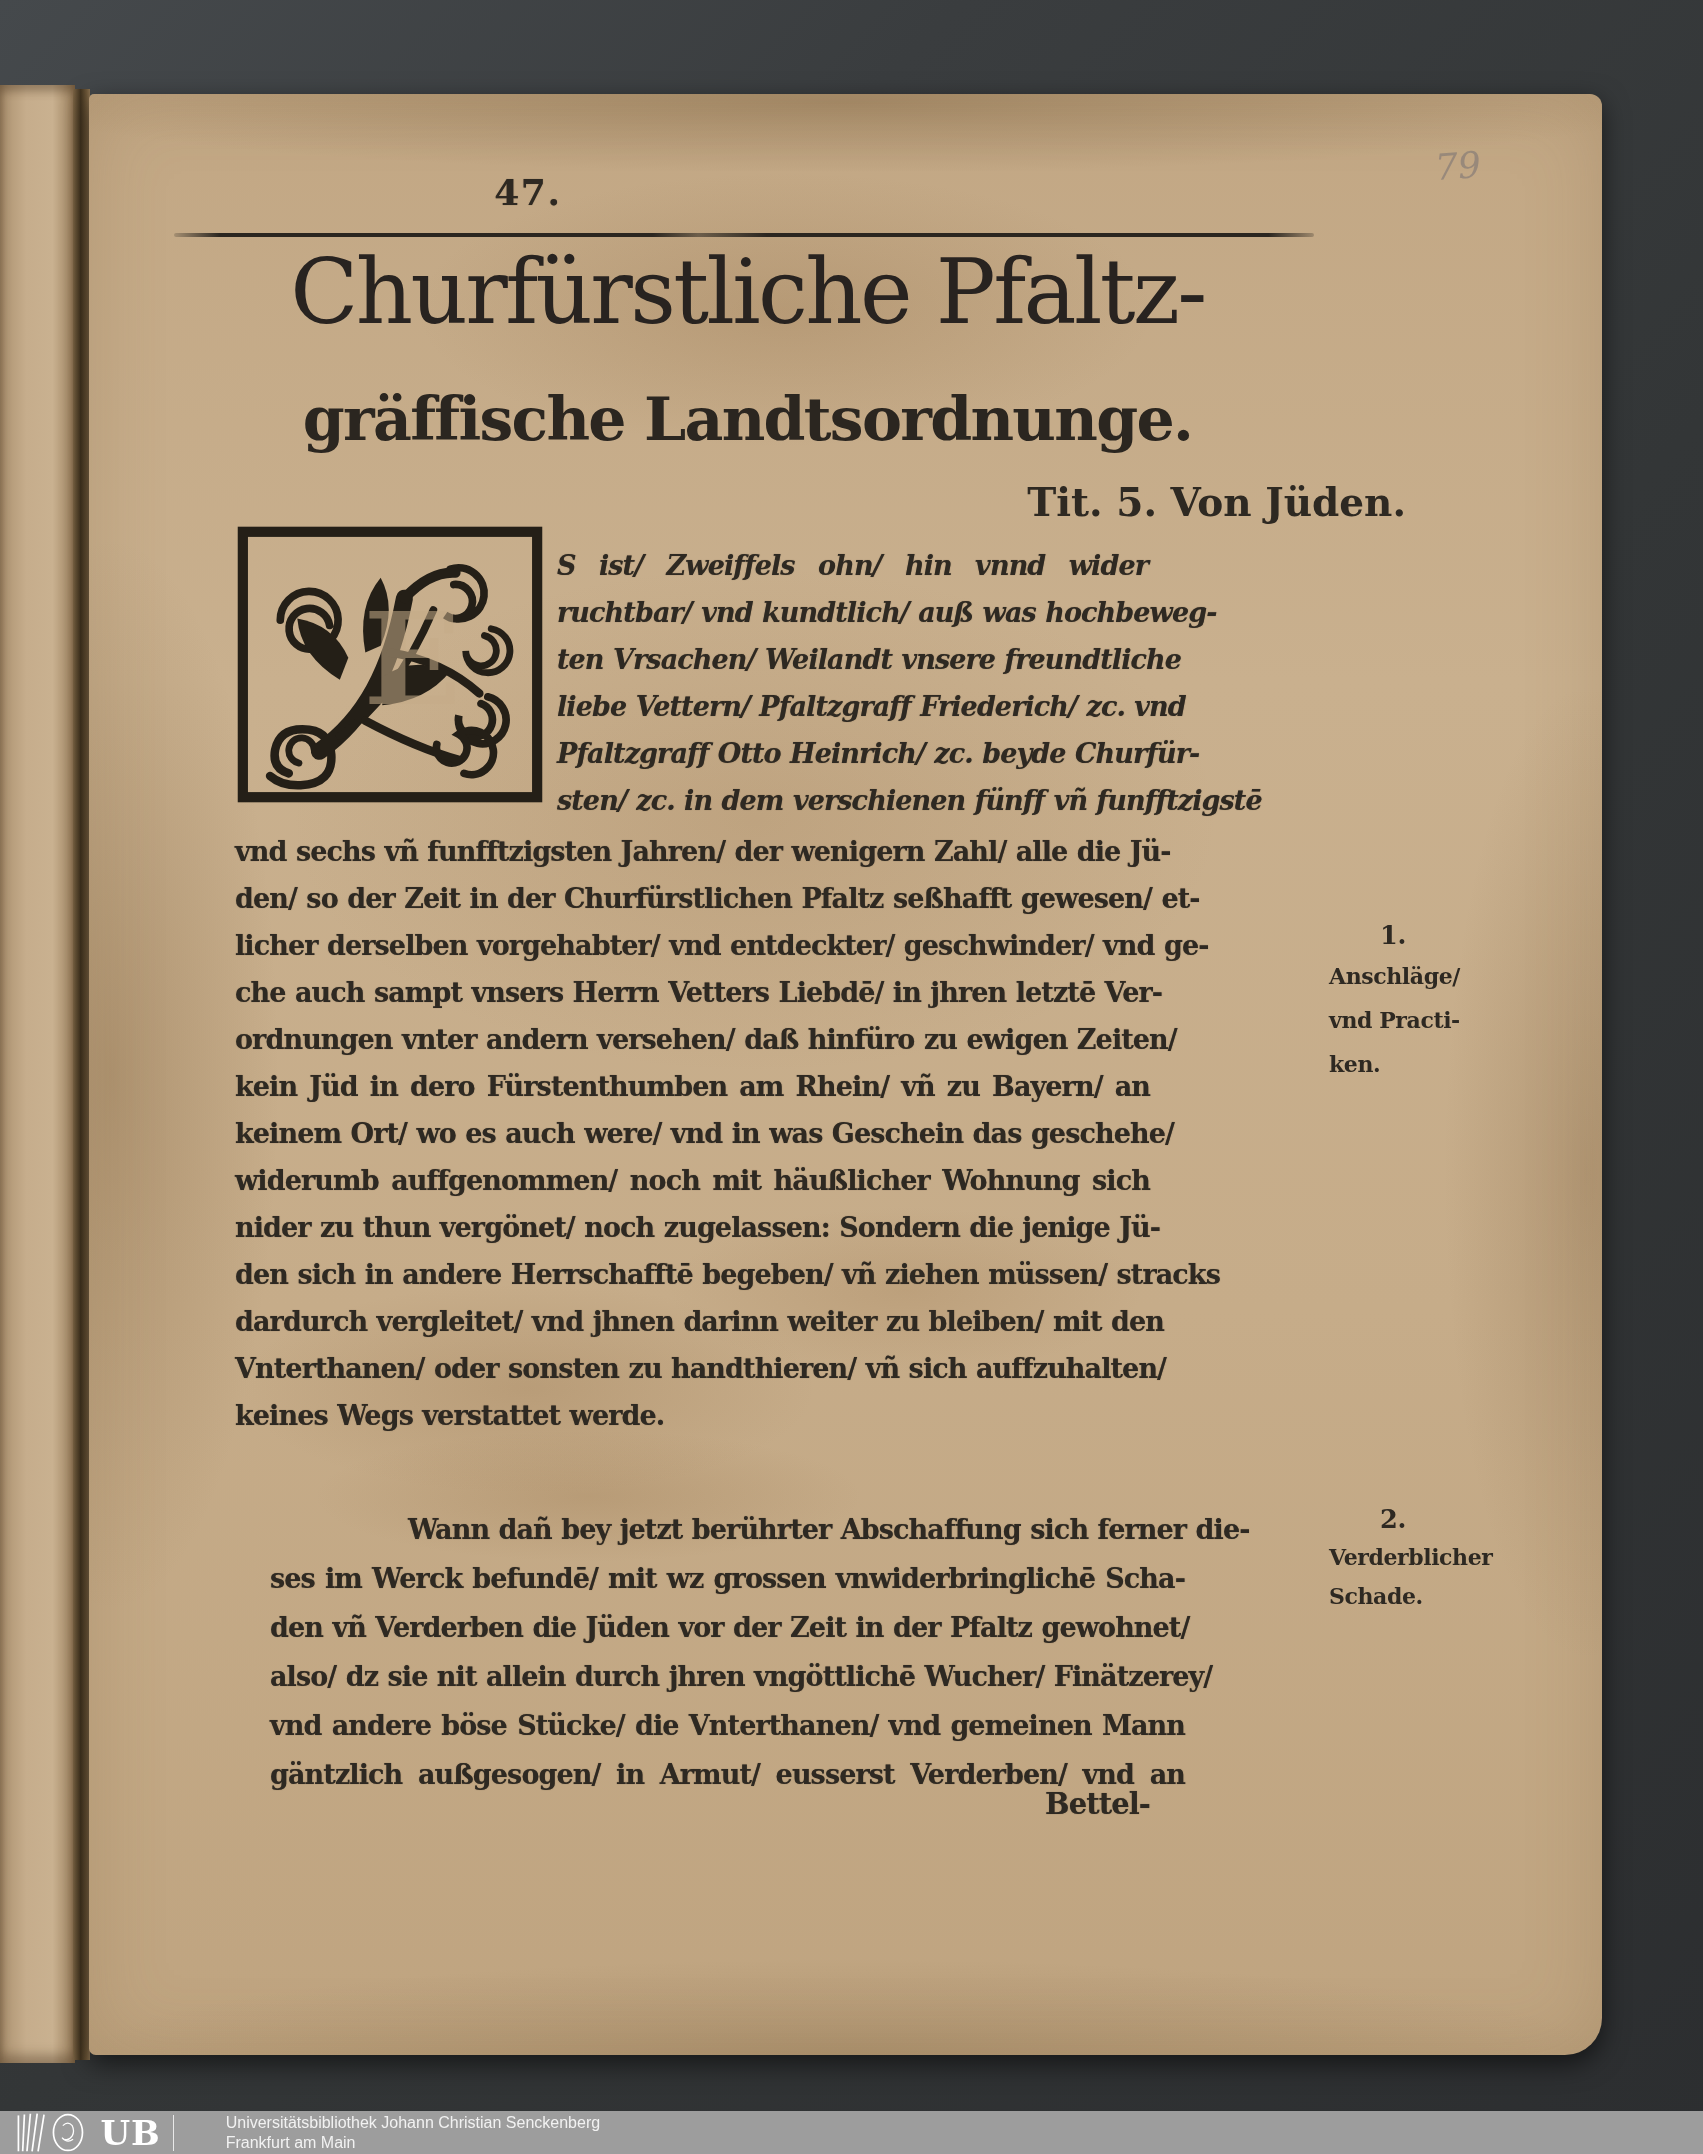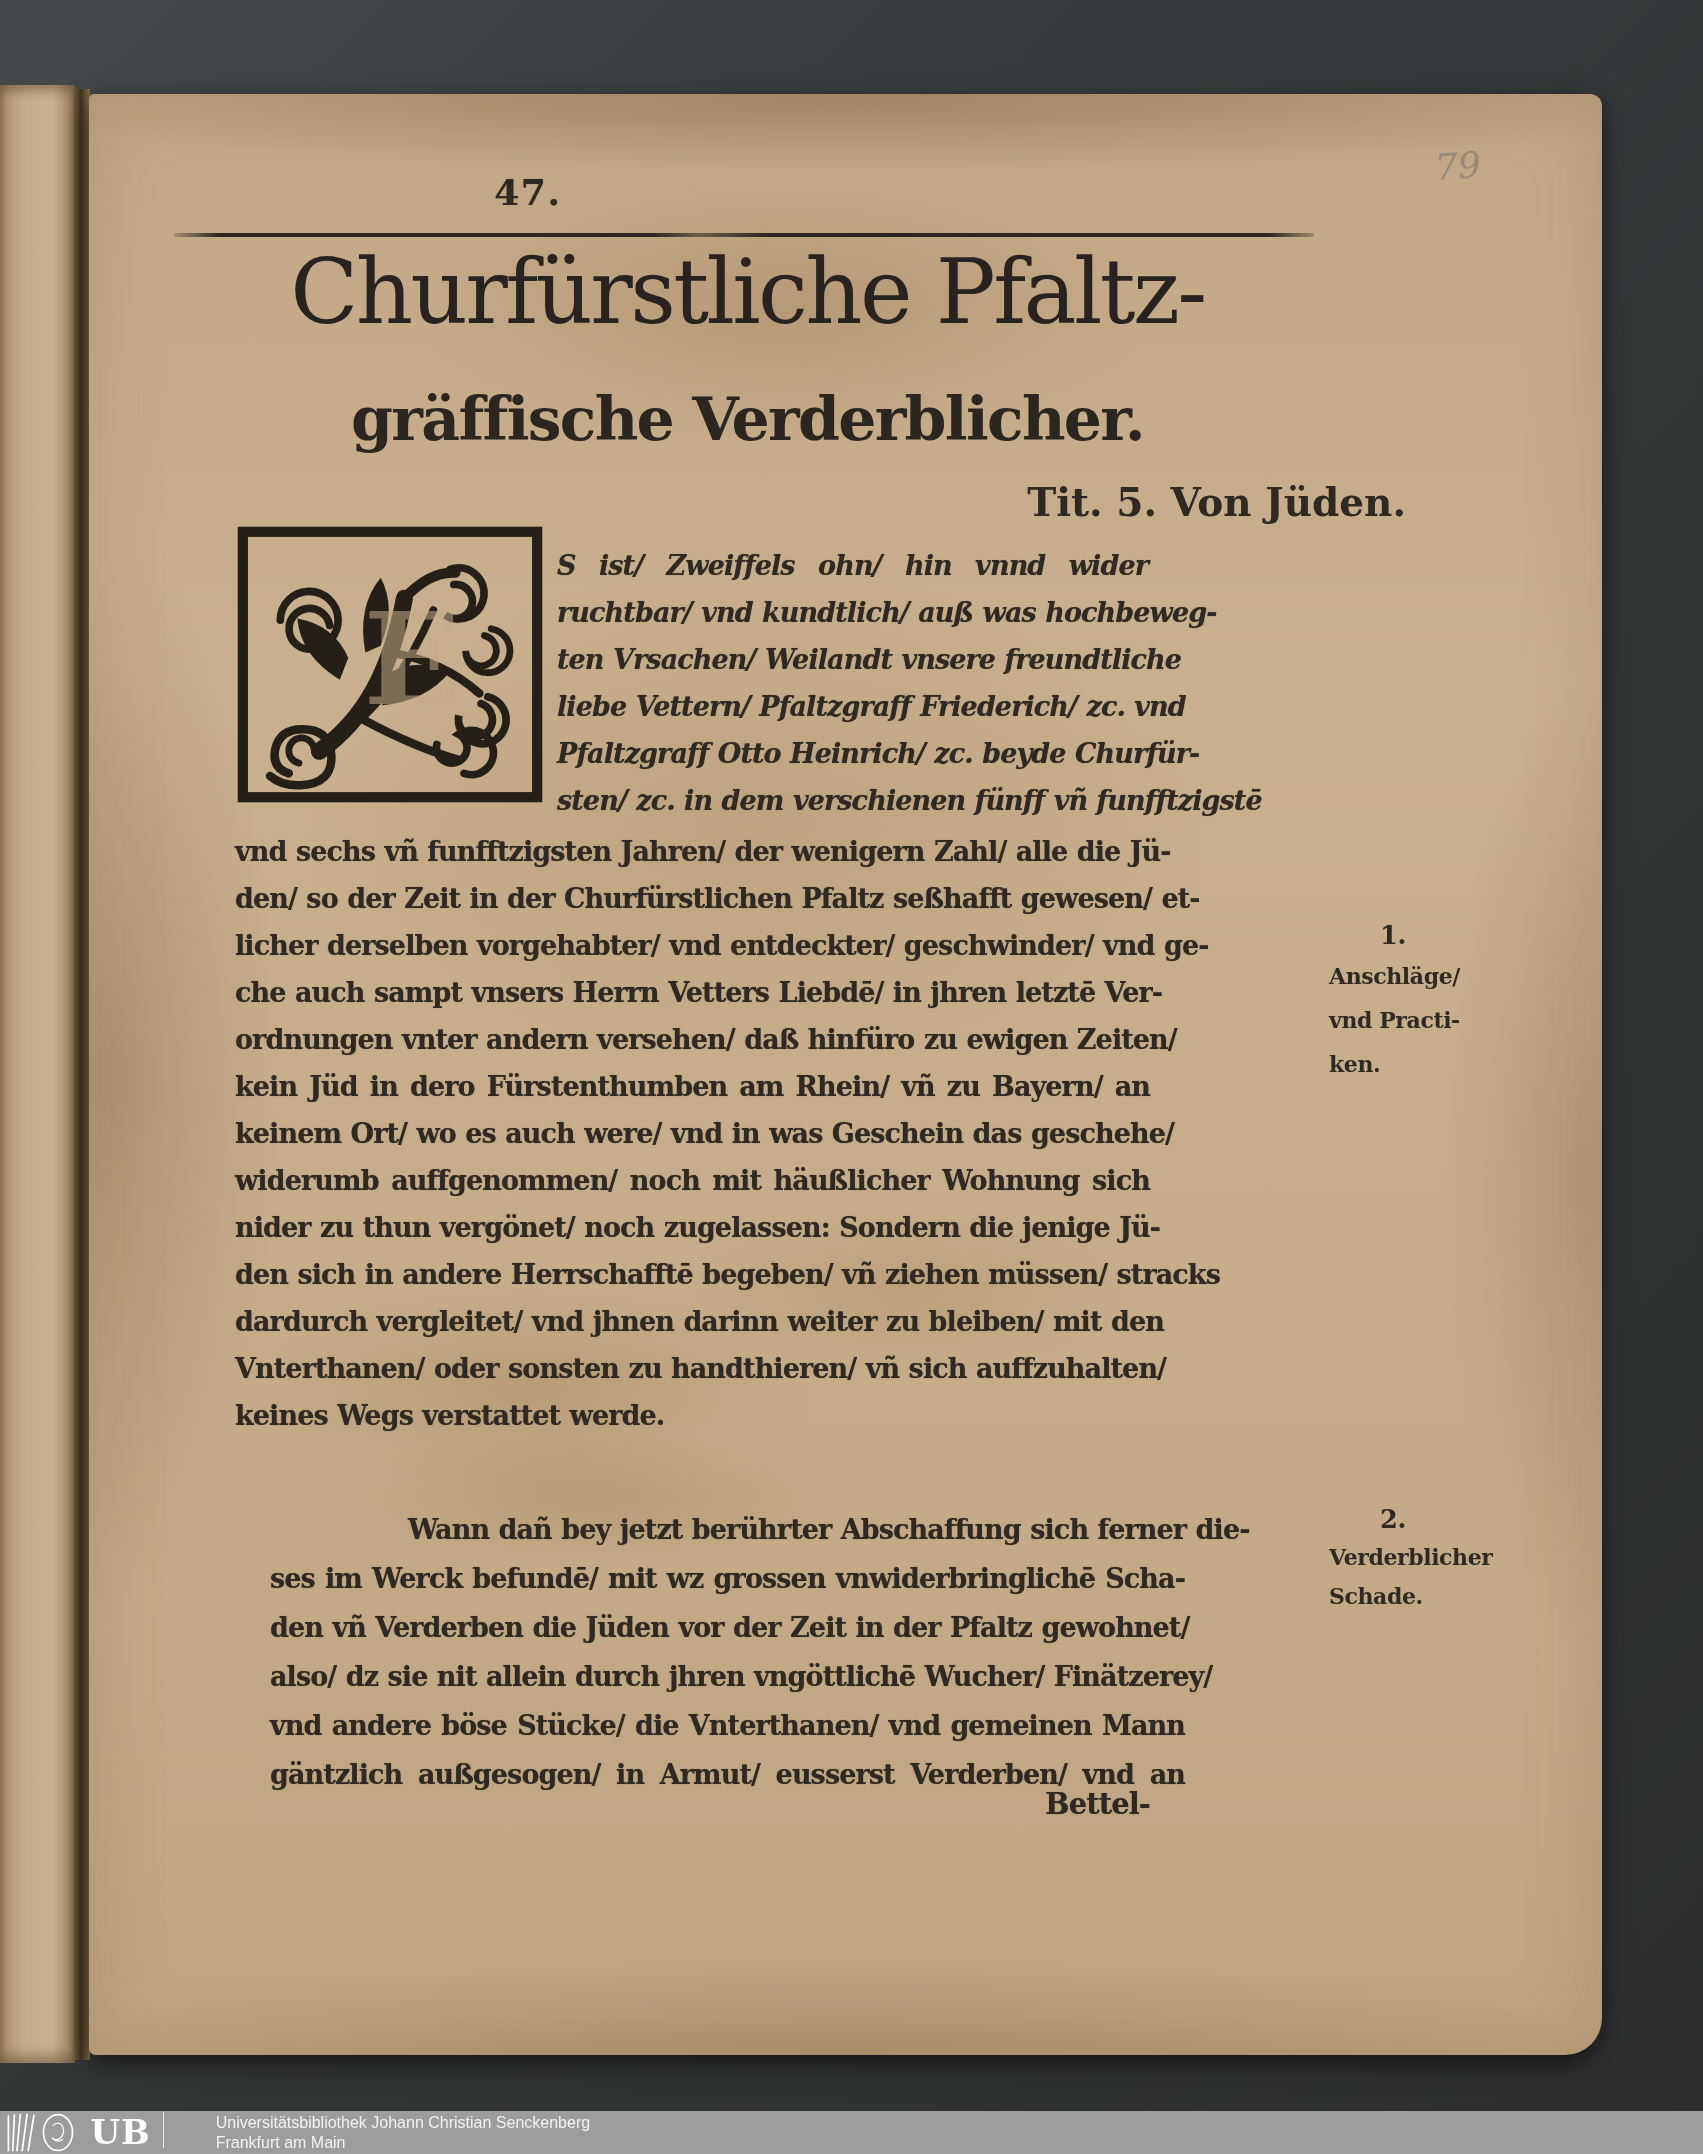--- a/index.html
+++ b/index.html
@@ -54,21 +54,21 @@
   .catchword{position:absolute;left:146px;top:1693px;width:915px;text-align:right;
     font-weight:700;font-size:29px;letter-spacing:-0.9px;}
   .mnote{position:absolute;width:179px;font-weight:700;font-size:22px;letter-spacing:-0.4px;
     color:#2e2922;line-height:44px;}
   .mnote .mnum{text-align:center;width:128px;font-size:25.6px;line-height:37px;}
   .mnote1{left:1240px;top:823px;}
   .mnote2{left:1240px;top:1407px;line-height:39px;}
   
   .footer{position:absolute;left:0;top:2111px;width:1704px;height:43px;background:#9d9d9d;
     display:flex;align-items:center;font-family:"Liberation Sans",sans-serif;}
-  .logo{display:flex;height:41px;}
+  .logo{display:flex;align-items:center;height:41px;margin-left:10px;}
   .logo svg{display:block;margin-left:5.1px;}
   .ubtext{font-family:"DejaVu Serif",serif;font-weight:700;font-size:34px;color:#ffffff;
     margin-left:3.4px;letter-spacing:0.9px;}
   .logodiv{width:1.7px;height:36px;background:#e9e9e9;margin:0 15.3px 0 12px;}
   .libtext{color:#f2f2f2;font-size:16px;line-height:19.6px;margin-left:36px;}
 </style>
 </head>
 <body>
 
 <div class="stage">
@@ -76,21 +76,21 @@
   <div class="edge-left"></div>
   <div class="gutter"></div>
 
   <div class="page">
 
     <div class="hw-num">79</div>
     <div class="pagenum ink">47.</div>
     <div class="rule"></div>
 
     <div class="title1">Churfürstliche Pfaltz-</div>
-    <div class="title2">gräffische Verderblicher.</div>
+    <div class="title2">gräffische Landtsordnunge.</div>
     <div class="heading">Tit. 5. Von Jüden.</div>
 
     <svg class="dropcap" viewBox="0 0 362 328">
       <rect x="8" y="8" width="346" height="312" fill="none" stroke="#241f17" stroke-width="12"></rect>
       <g stroke="#241f17" fill="none" stroke-linecap="round">
         <path d="M62 292 q-20 -6 -16 -28 q5 -24 32 -24 q32 0 34 30 q2 34 -36 36 q-22 1 -36 -11" stroke-width="10"></path>
         <path d="M74 280 a15 15 0 1 1 18 -15" stroke-width="8"></path>
         <path d="M98 266 C 152 228, 182 170, 198 86" stroke-width="20"></path>
         <path d="M122 248 C 172 214, 206 160, 232 100" stroke-width="9"></path>
         <path d="M52 112 a34 34 0 1 1 36 34 a24 24 0 1 1 22 -28" stroke-width="9"></path>

